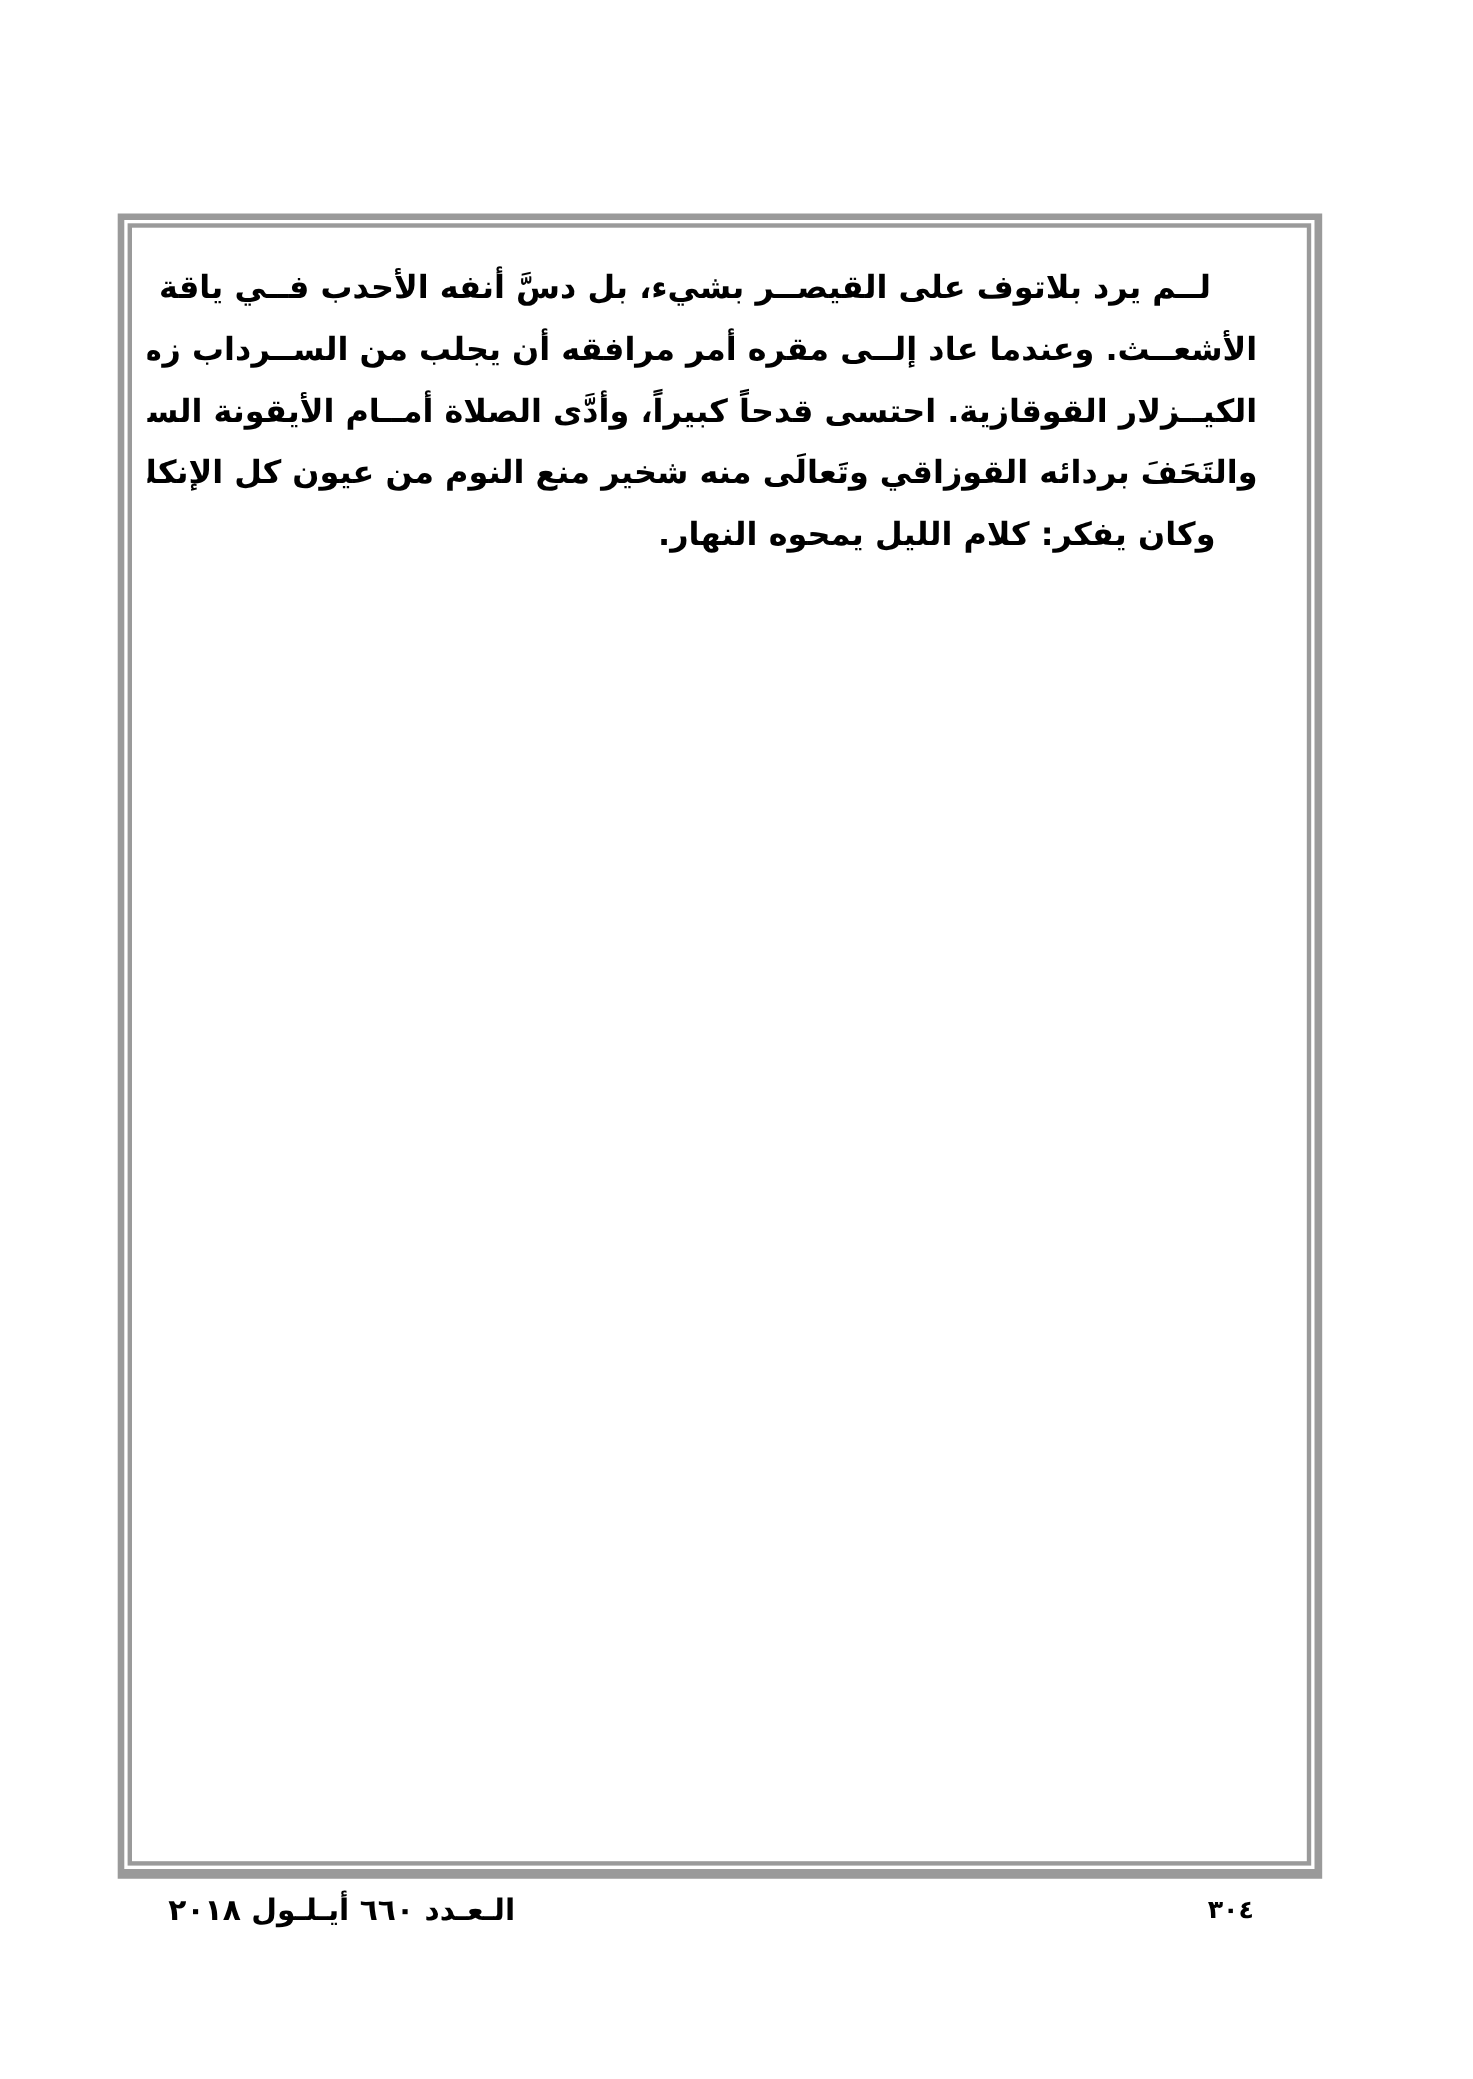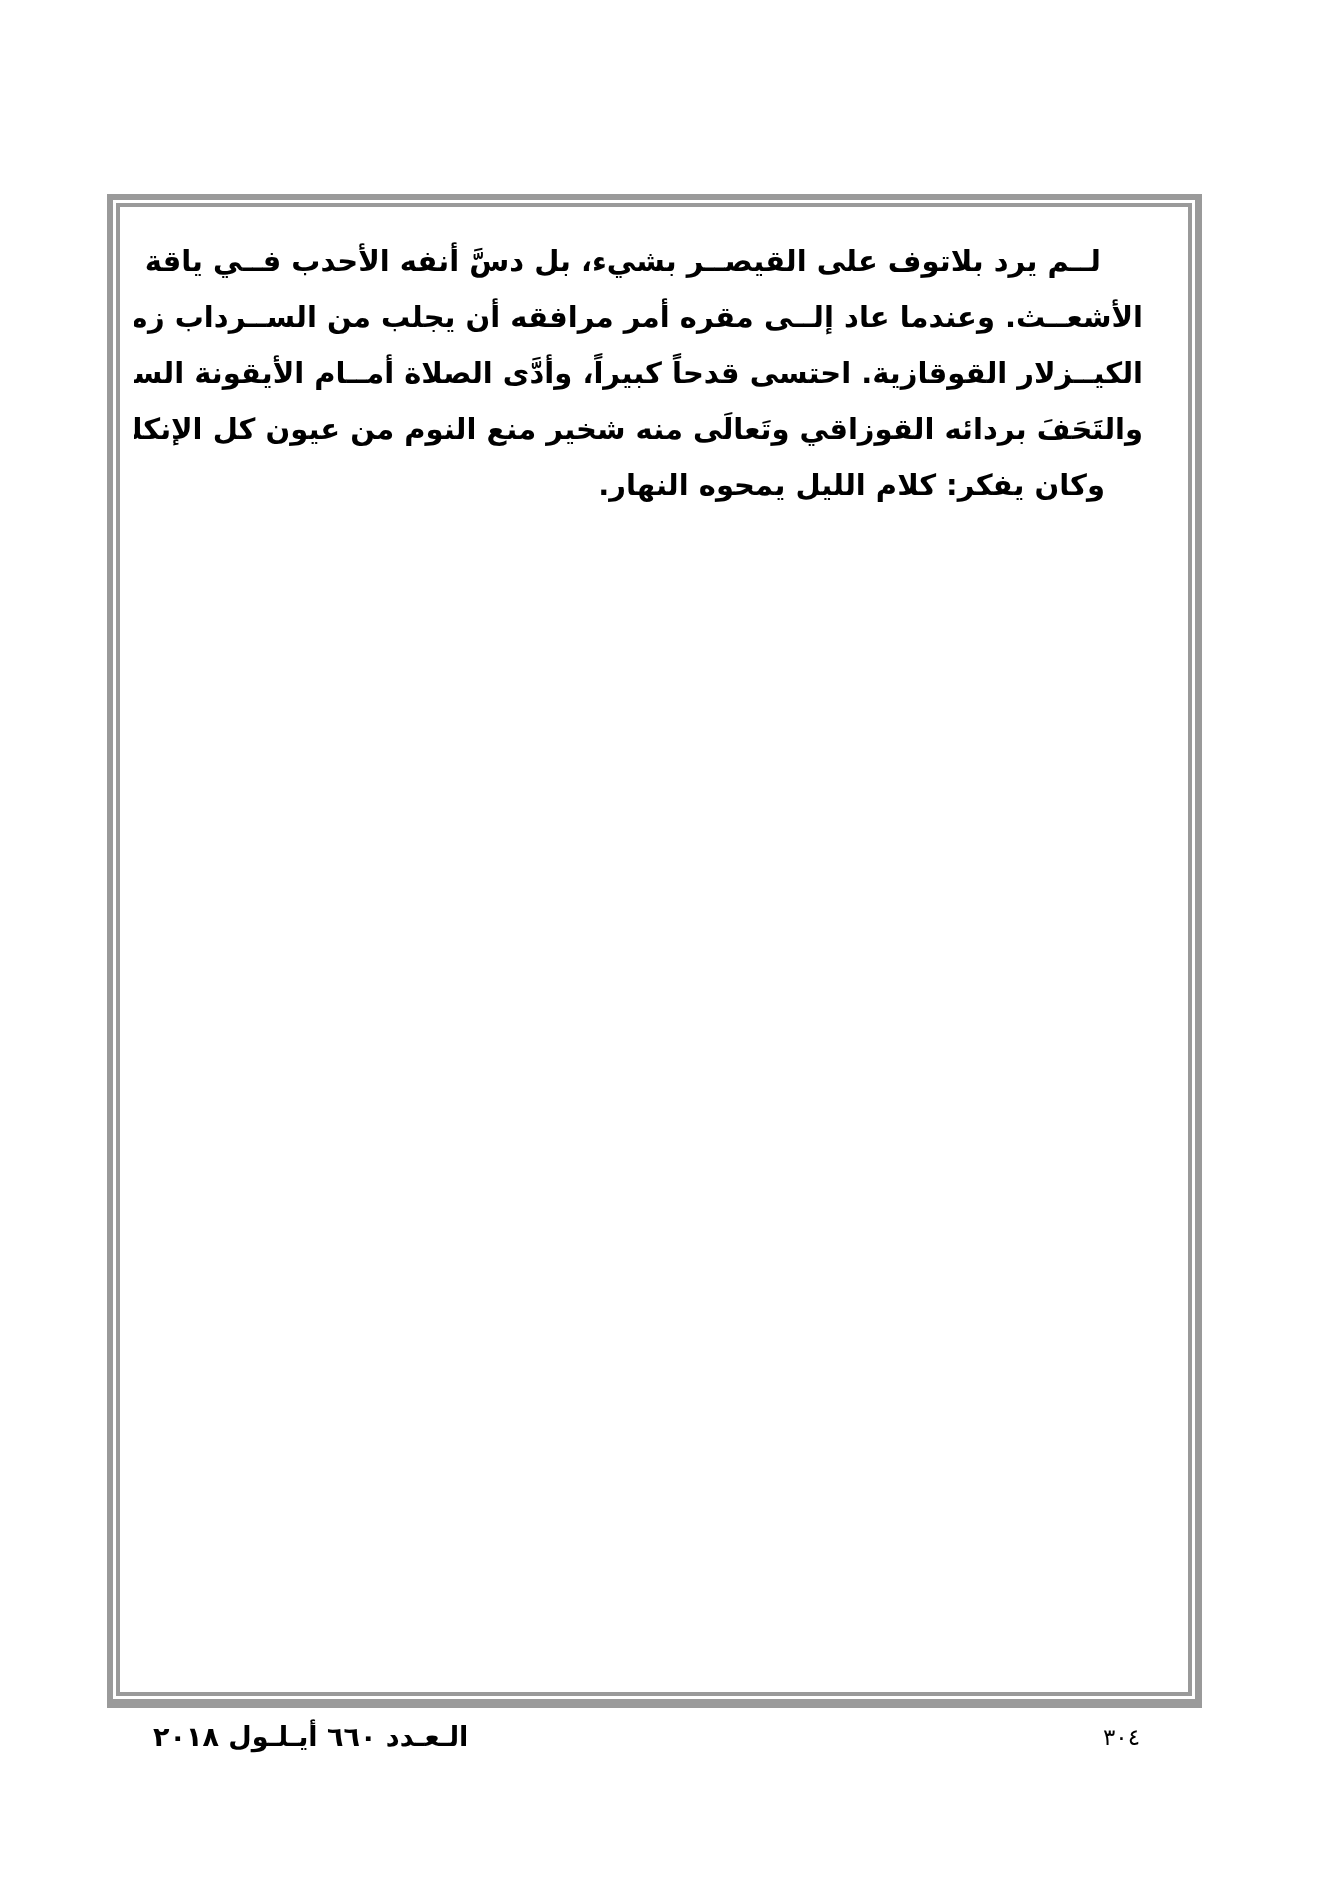--- a/index.html
+++ b/index.html
@@ -76,21 +76,21 @@
     font-size: 27px;
     line-height: 30px;
     white-space: nowrap;
   }
   .footer-page-number {
     position: absolute;
     top: 1722px;
     right: 199px;
     direction: rtl;
     color: #000000;
-    font-weight: normal;
+    font-weight: bold;
     font-size: 23px;
     line-height: 30px;
     white-space: nowrap;
   }
 </style>
 </head>
 <body>
 
 <div class="page">
 

